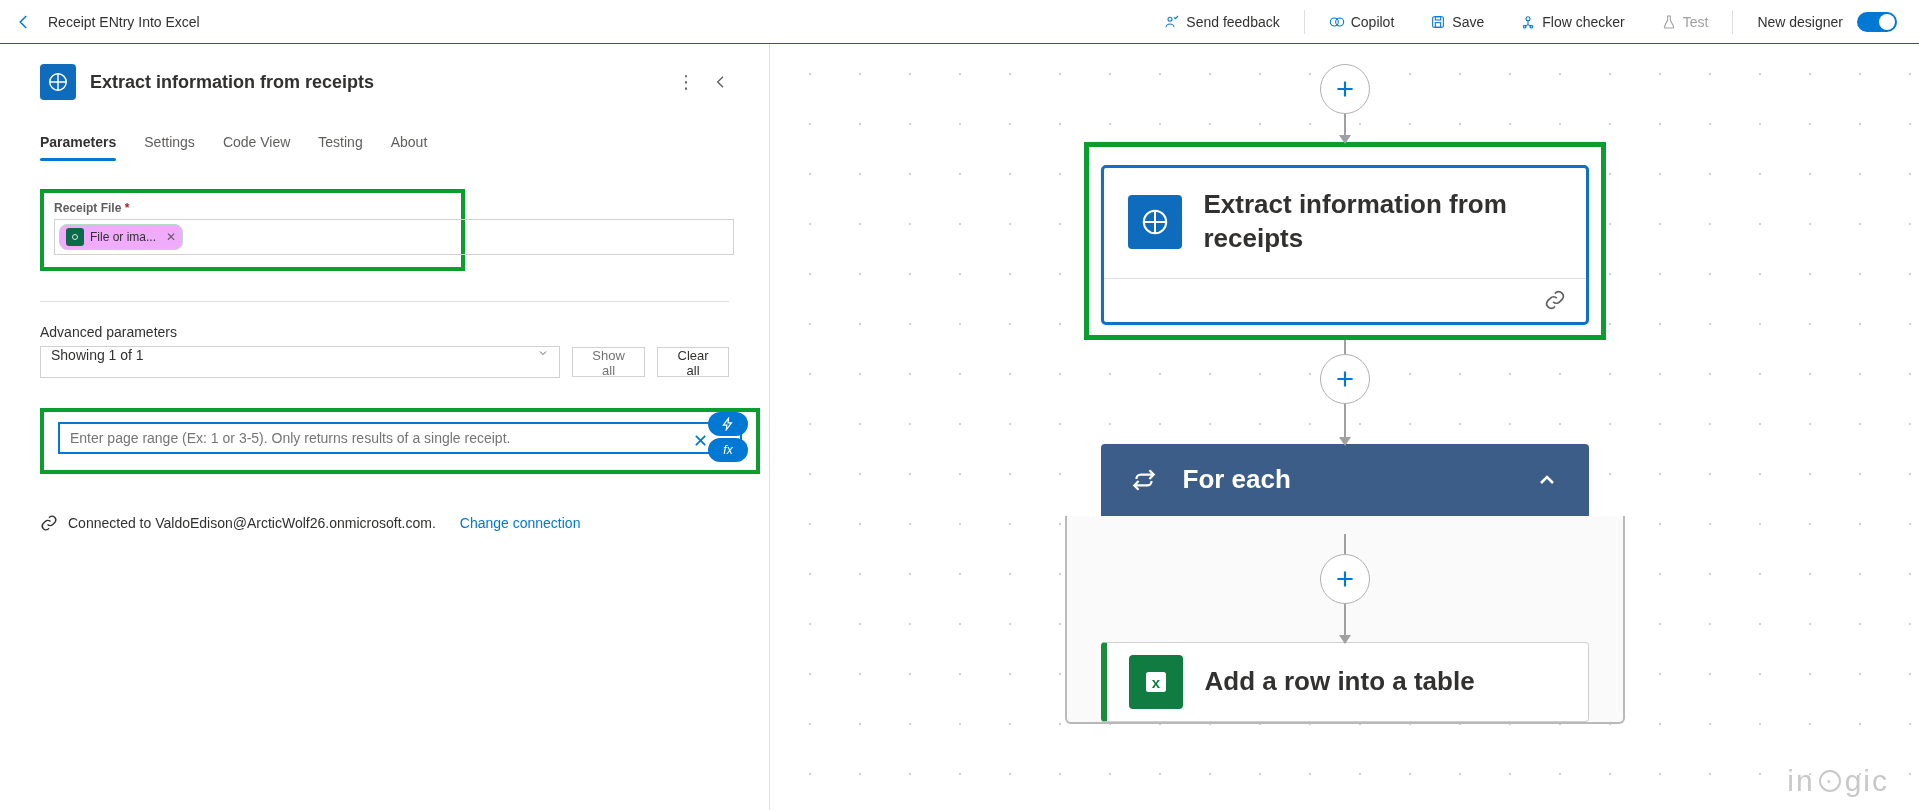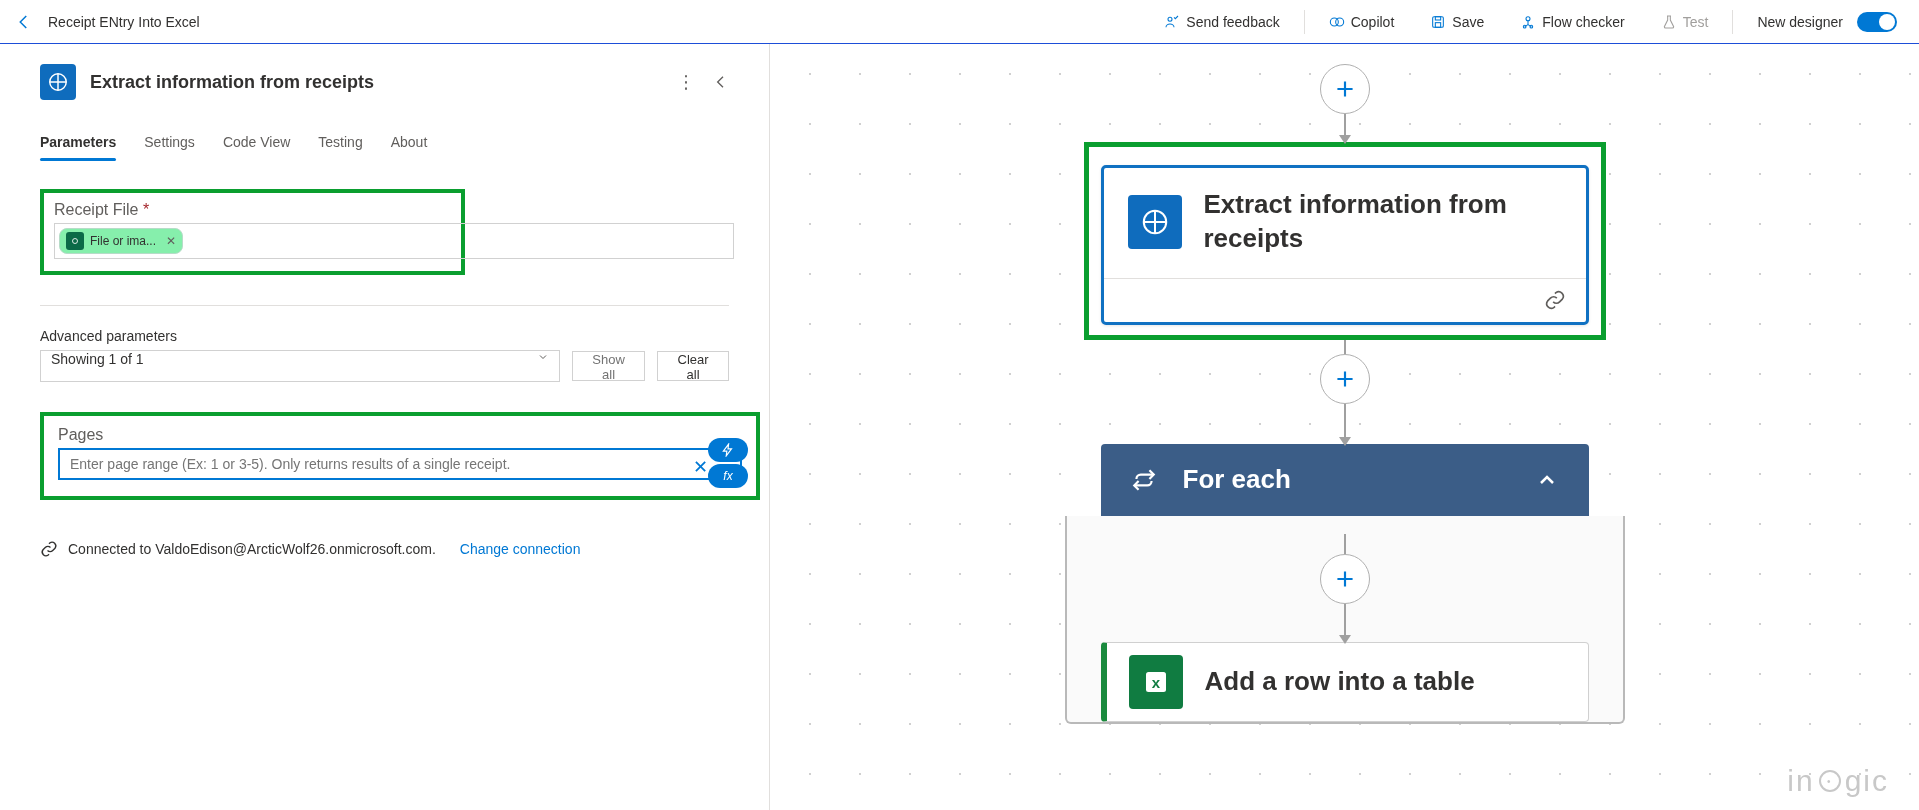--- a/index.html
+++ b/index.html
@@ -40,24 +40,24 @@
   .panel-header-actions { display:flex; gap:18px; align-items:center; color:#605e5c; }
   .dots { font-size:18px; line-height:1; cursor:pointer; }
   .collapse-arrow { cursor:pointer; }
 
   .tabs { display:flex; gap:28px; border-bottom:1px solid transparent; margin-bottom:28px; }
   .tab { padding:6px 0 10px 0; font-size:14px; color:var(--text-muted); cursor:pointer; position:relative; }
   .tab.active { color:var(--text-dark); font-weight:600; }
   .tab.active::after { content:""; position:absolute; left:0; right:0; bottom:-1px; height:3px; background:var(--ms-blue); border-radius:2px; }
 
   .green-box { border:4px solid var(--highlight-green); padding:8px 10px 12px 10px; margin-bottom:30px; }
-  .field-label { font-size:16px; color:var(--text-muted); margin-bottom:4px; }
+  .field-label { font-size:12px; color:var(--text-muted); margin-bottom:4px;font-weight:bold; }
   .field-label .req { color:#a4262c; }
   .chip-row { border:1px solid var(--border-grey); padding:4px; min-height:34px; display:flex; align-items:center; }
-  .chip { display:inline-flex; align-items:center; gap:6px; background:#86efac; border:1px solid #b6dcc8; border-radius:8px; padding:3px 6px; font-size:12px; color:#323130; }
+  .chip { display:inline-flex; align-items:center; gap:6px; background:#f0abfc; border:1px solid #b6dcc8; border-radius:8px; padding:3px 6px; font-size:12px; color:#323130; }
   .chip-icon { width:18px; height:18px; background:#0b6a47; border-radius:3px; display:flex; align-items:center; justify-content:center; }
   .chip-x { margin-left:4px; color:#605e5c; cursor:pointer; font-size:12px; }
 
   .divider { height:1px; background:#e1dfdd; margin:0 0 22px 0; }
 
   .adv-label { font-size:14px; color:var(--text-dark); margin-bottom:6px; }
   .adv-row { display:flex; gap:12px; align-items:center; margin-bottom:30px; }
   .select { flex:0 0 520px; border:1px solid var(--border-grey); height:32px; display:flex; align-items:flex-start; justify-content:space-between; padding:0 10px; font-size:14px; color:var(--text-dark); cursor:pointer; }
   .btn-sm { border:1px solid var(--border-grey); height:30px; padding:0 14px; font-size:13px; background:#fff; cursor:pointer; color:var(--text-dark); }
   .btn-sm.disabled { color:#737373; cursor:default; }
@@ -229,21 +229,20 @@
           <svg width="12" height="12" viewBox="0 0 24 24" fill="none" stroke="#605e5c" stroke-width="2">
               <path d="M6 9l6 6 6-6"></path>
             </svg>
         </span>
       </div>
       <button class="btn-sm disabled">Show all</button>
       <button class="btn-sm">Clear all</button>
     </div>
 
     <div class="green-box" style="width:720px; padding:10px 14px 16px 14px;">
-      <div class="field-label">Pages</div>
       <div class="pages-input-wrap">
         <input class="pages-input" type="text" placeholder="Enter page range (Ex: 1 or 3-5). Only returns results of a single receipt." style="">
         <span class="clear-x">✕</span>
         <div class="input-side">
           <div class="pill">
             <svg width="14" height="14" viewBox="0 0 24 24" fill="none" stroke="#fff" stroke-width="2">
                 <path d="M13 2L4 14h6l-1 8 9-12h-6l1-8z"></path>
               </svg>
           </div>
           <div class="pill">

